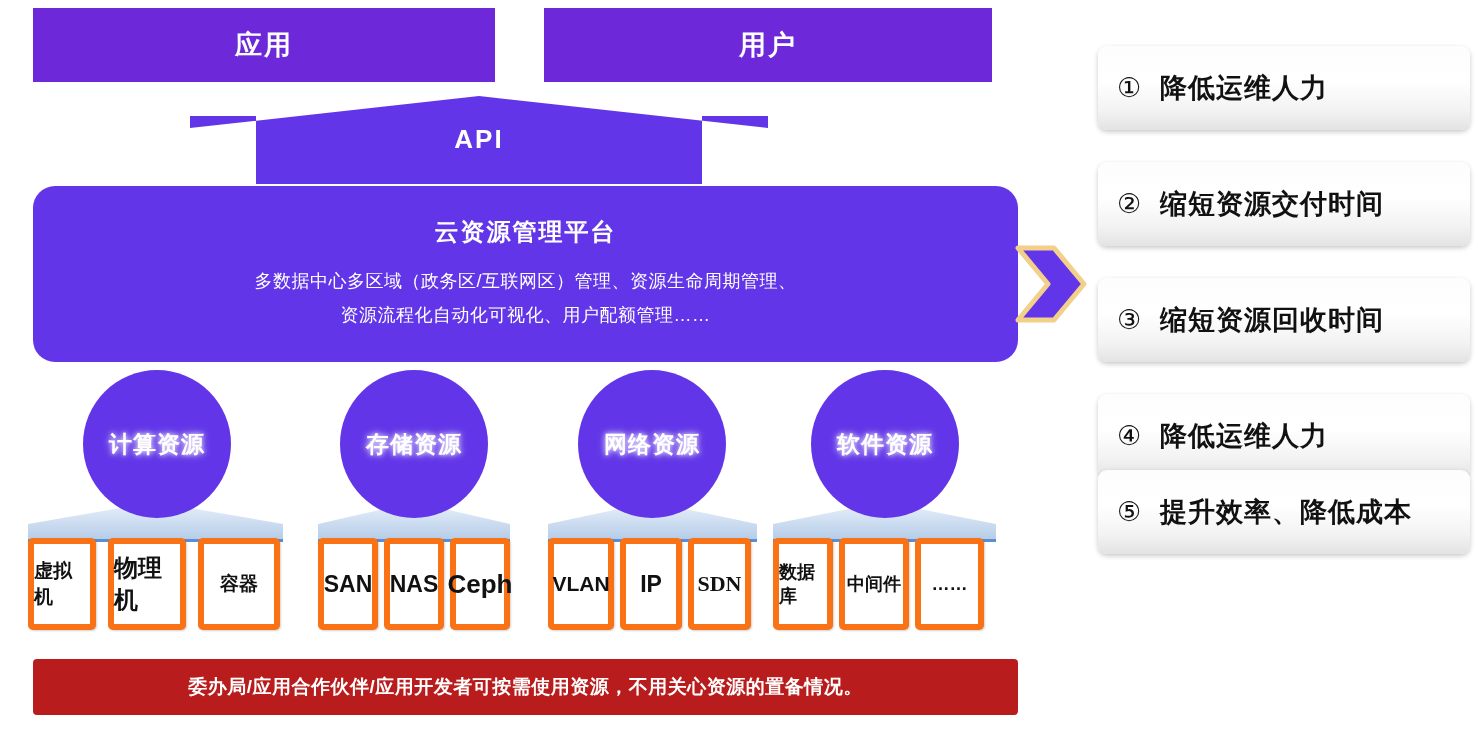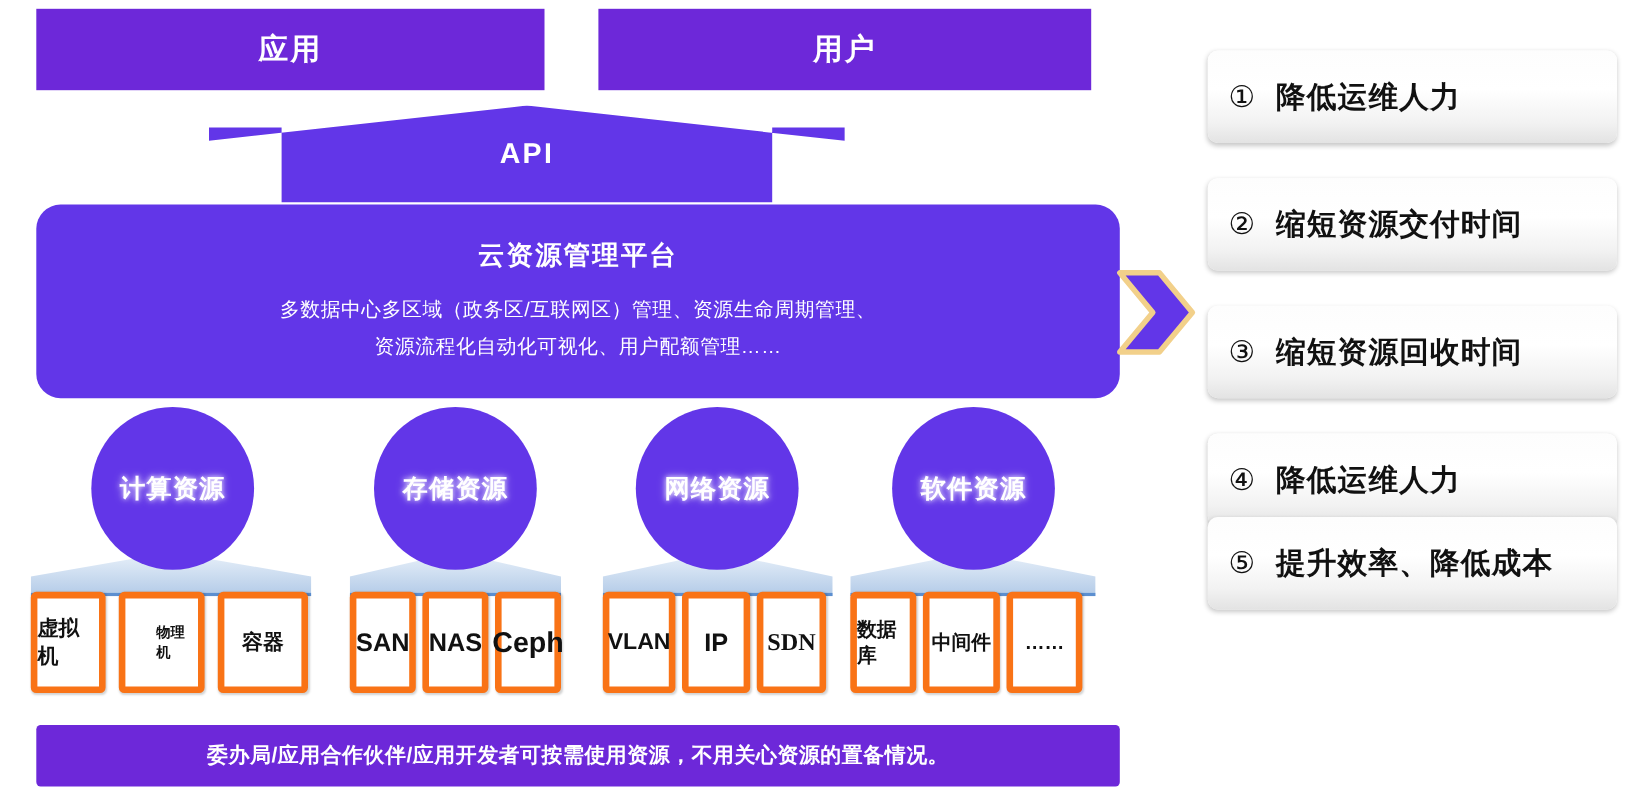--- a/index.html
+++ b/index.html
@@ -64,21 +64,21 @@
     background:linear-gradient(to bottom,#fdfdfd 0%,#ffffff 42%,#f2f2f2 78%,#e3e3e3 100%);
     border-radius:9px;box-shadow:0 2px 5px rgba(0,0,0,.22);
     display:flex;align-items:center;color:#111111;
   }
   .benefit .bnum{width:62px;text-align:center;font-size:27px;line-height:1;}
   .benefit .btext{font-size:27px;font-weight:bold;letter-spacing:1px;}
 
   
   #footer{
     position:absolute;left:33px;top:659px;width:985px;height:56px;
-    background:#6d28d9;border-radius:4px;color:#ffffff;
+    background:#b91c1c;border-radius:4px;color:#ffffff;
     display:flex;align-items:center;justify-content:center;
     font-size:19px;font-weight:bold;letter-spacing:.5px;
   }
 </style>
 </head>
 <body>
 
 <div class="stage">
 
   <div class="consumer-box" id="consumer-app">
@@ -114,21 +114,21 @@
         </linearGradient>
           </defs>
         <path d="M127,0 L255,22 L255,40 L0,40 L0,22 Z" fill="url(#tg0)"></path>
         <rect x="0" y="37" width="255" height="3" fill="#5c8fd0"></rect>
       </svg>
     </div>
     <div class="leafrow">
       <div class="leafbox" style="width:68px;height:92px;margin-right:12px;font-size:19px;">
           <span>虚拟机</span>
         </div>
-      <div class="leafbox" style="width:78px;height:92px;margin-right:12px;font-size:13px;padding-left:28px;">
+      <div class="leafbox" style="width:78px;height:92px;margin-right:12px;font-size:24px;">
           <span>物理机</span>
         </div>
       <div class="leafbox" style="width:82px;height:92px;font-size:19px;">
           <span>容器</span>
         </div>
     </div>
   </div>
 
   <div class="rgroup" id="rg1" style="left:318px;width:192px;">
     <div class="circle" style="left:22px;width:148px;height:148px;">

